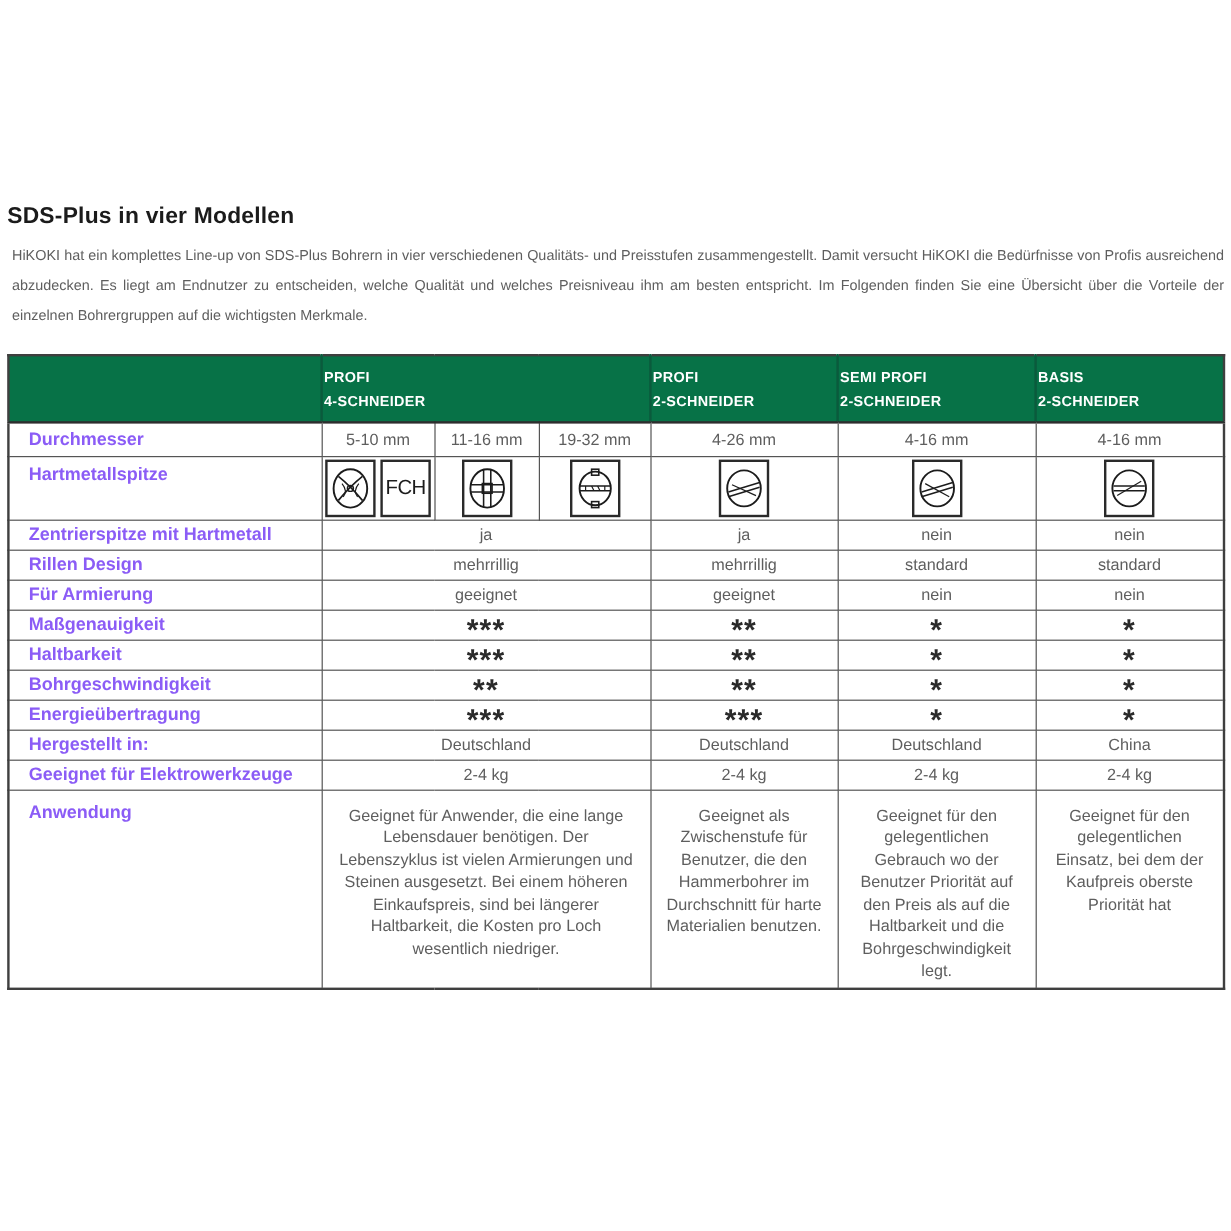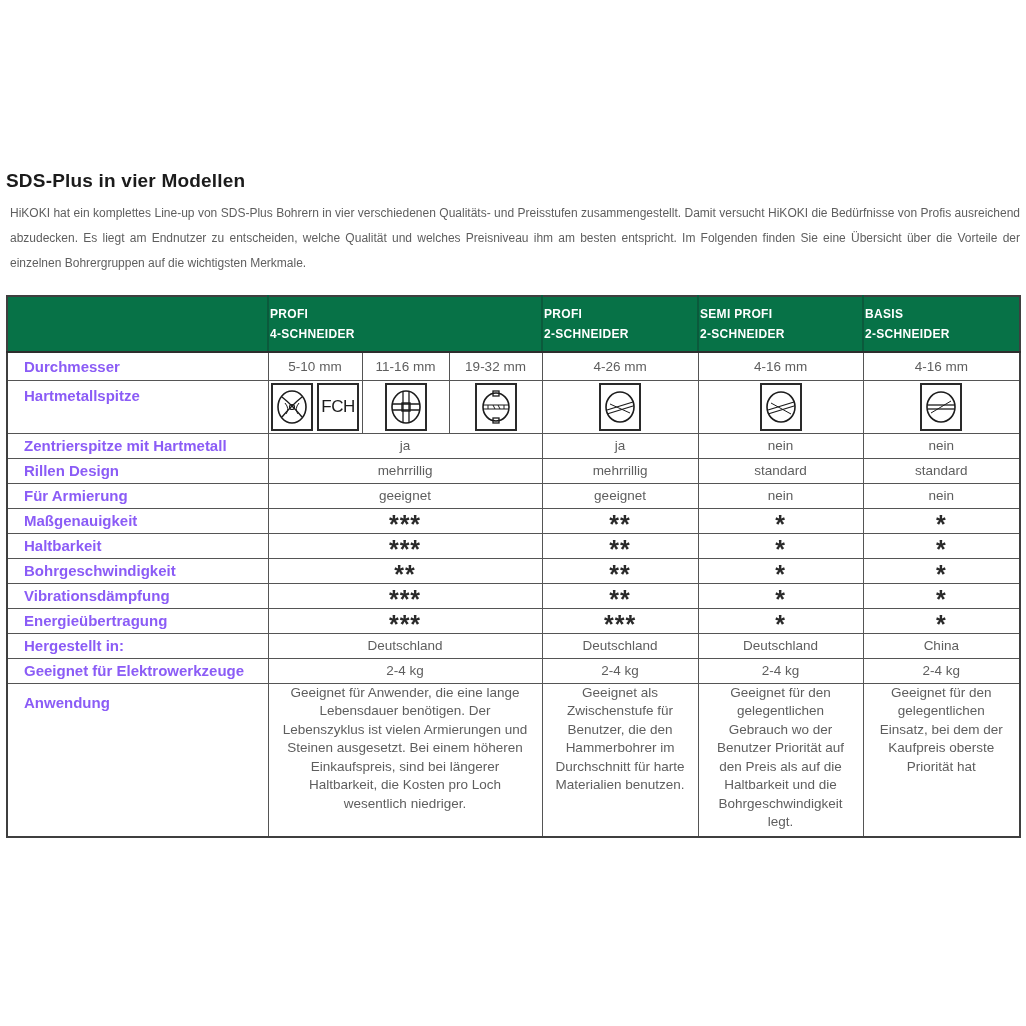--- a/index.html
+++ b/index.html
@@ -12,21 +12,21 @@
   th.ghead{background:#077247;color:#ffffff;font-size:12px;font-weight:700;line-height:20px;
            height:56px;text-align:left;vertical-align:middle;letter-spacing:0.3px;
            border-left:2px solid #0b5a3c;border-bottom:2px solid #2e2e2e;}
   th.ghead.first{border-left:none;}
   td{border:1px solid #555;font-size:13.5px;color:#5e5e5e;text-align:center;vertical-align:middle;
      padding:2px 4px;background:#ffffff;}
   td.rowlabel{text-align:left;font-size:15px;font-weight:700;color:#8b5cf6;padding-left:16px;margin-top:20px;}
   tr.r-std td{height:25px;}
   tr.r-durch td{height:28px;}
   tr.r-icons td{height:53px;}
-  tr.r-anw td{height:152px;vertical-align:top;padding-top:0;}
+  tr.r-anw td{height:152px;vertical-align:top;padding-top:12px;}
   tr.r-anw td.rowlabel{vertical-align:top;padding-top:10px;}
   td.anw{font-size:13.5px;line-height:18.5px;color:#5e5e5e;padding:8px 10px 4px 10px;}
   .stars{font-size:25px;font-weight:700;color:#2a2a2a;letter-spacing:1px;line-height:0;
          display:inline-block;transform:translateY(8px);}
   .iconwrap{display:flex;justify-content:center;align-items:center;gap:4px;border-radius:11px;}
   .iconbox{width:38px;height:44px;border:2px solid #2a2a2a;background:#fff;display:flex;
            align-items:center;justify-content:center;flex:0 0 auto;}
   .iconbox svg{display:block;}
   .fch-text{font-size:17px;font-weight:400;color:#1c1c1c;font-family:"Liberation Sans",sans-serif;letter-spacing:-0.5px;}
 </style>
@@ -203,27 +203,20 @@
     </tr>
 
     <tr class="r-std">
       <td class="rowlabel">Bohrgeschwindigkeit</td>
       <td colspan="3"><span class="stars">**</span></td>
       <td><span class="stars">**</span></td>
       <td><span class="stars">*</span></td>
       <td><span class="stars">*</span></td>
     </tr>
 
-    <tr class="r-std">
-      <td class="rowlabel">Vibrationsdämpfung</td>
-      <td colspan="3"><span class="stars">***</span></td>
-      <td><span class="stars">**</span></td>
-      <td><span class="stars">*</span></td>
-      <td><span class="stars">*</span></td>
-    </tr>
 
     <tr class="r-std">
       <td class="rowlabel">Energieübertragung</td>
       <td colspan="3"><span class="stars">***</span></td>
       <td><span class="stars">***</span></td>
       <td><span class="stars">*</span></td>
       <td><span class="stars">*</span></td>
     </tr>
 
     <tr class="r-std">

